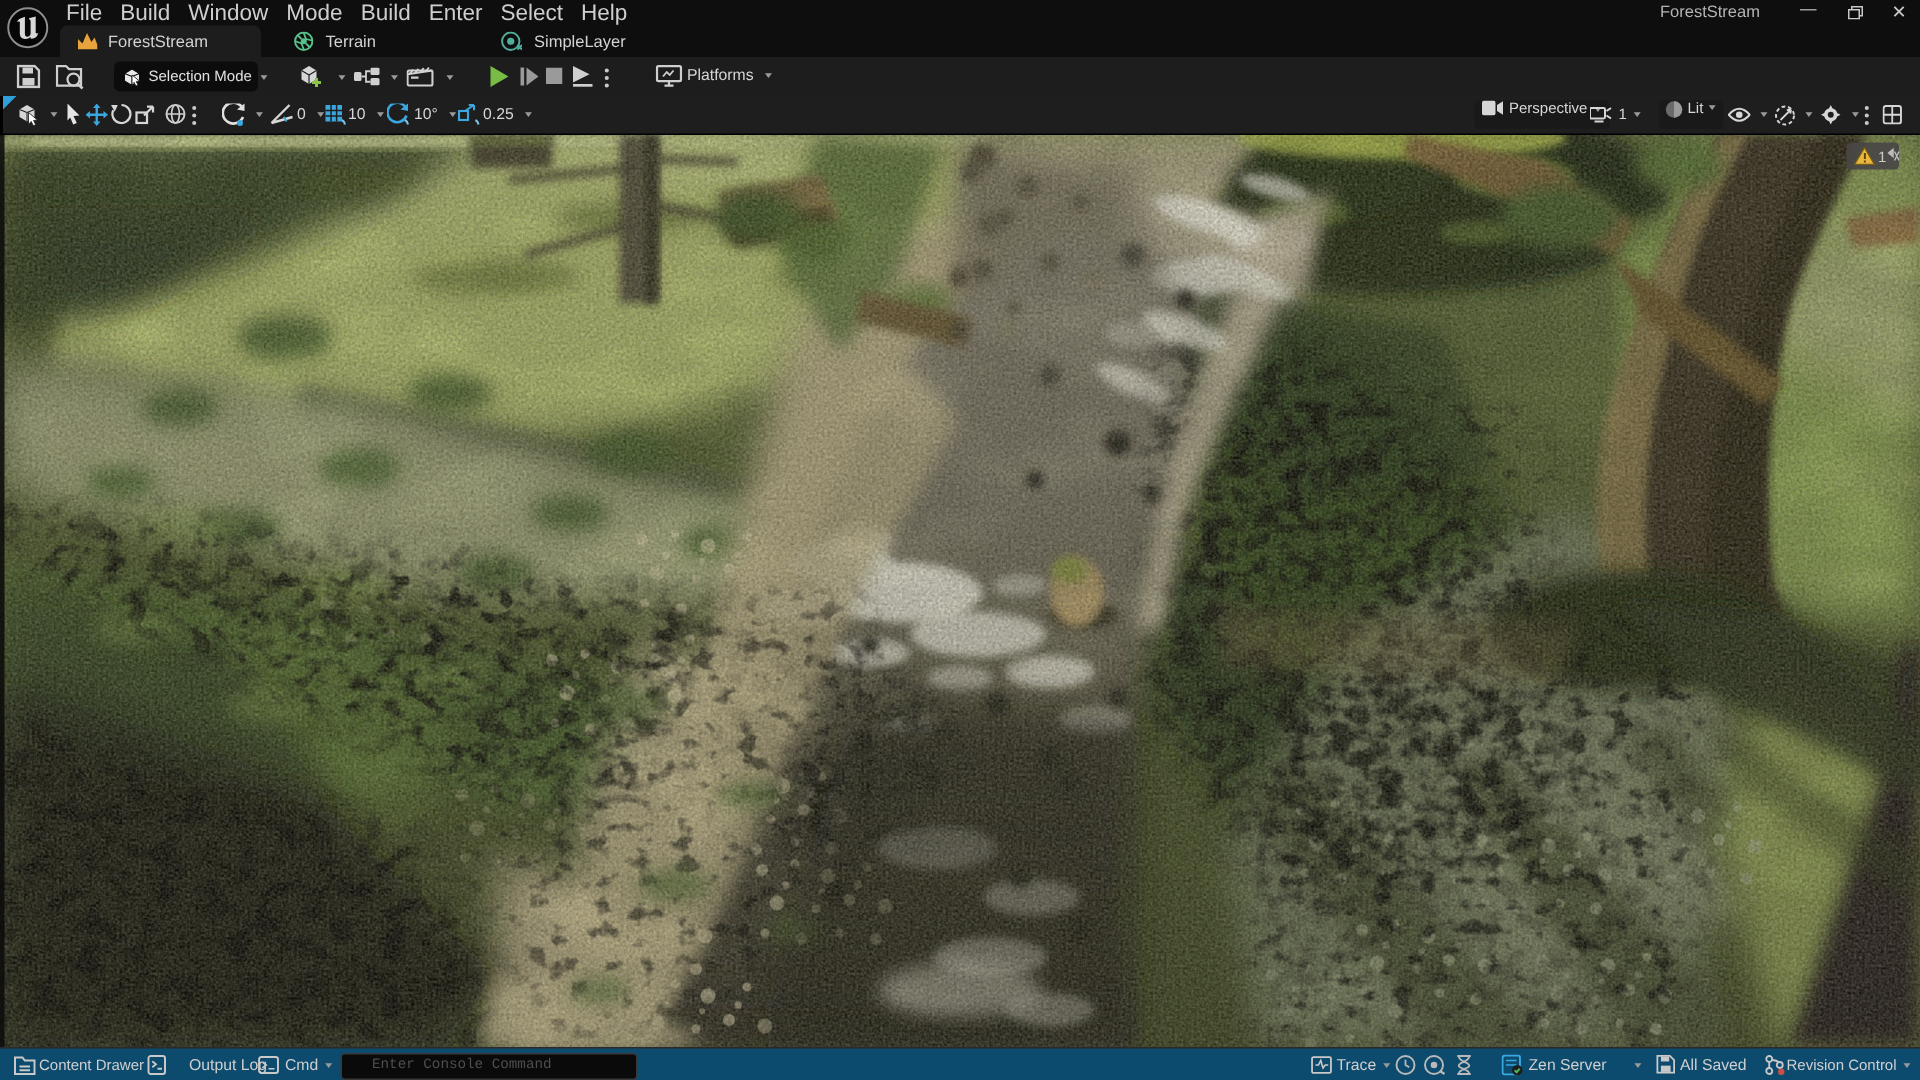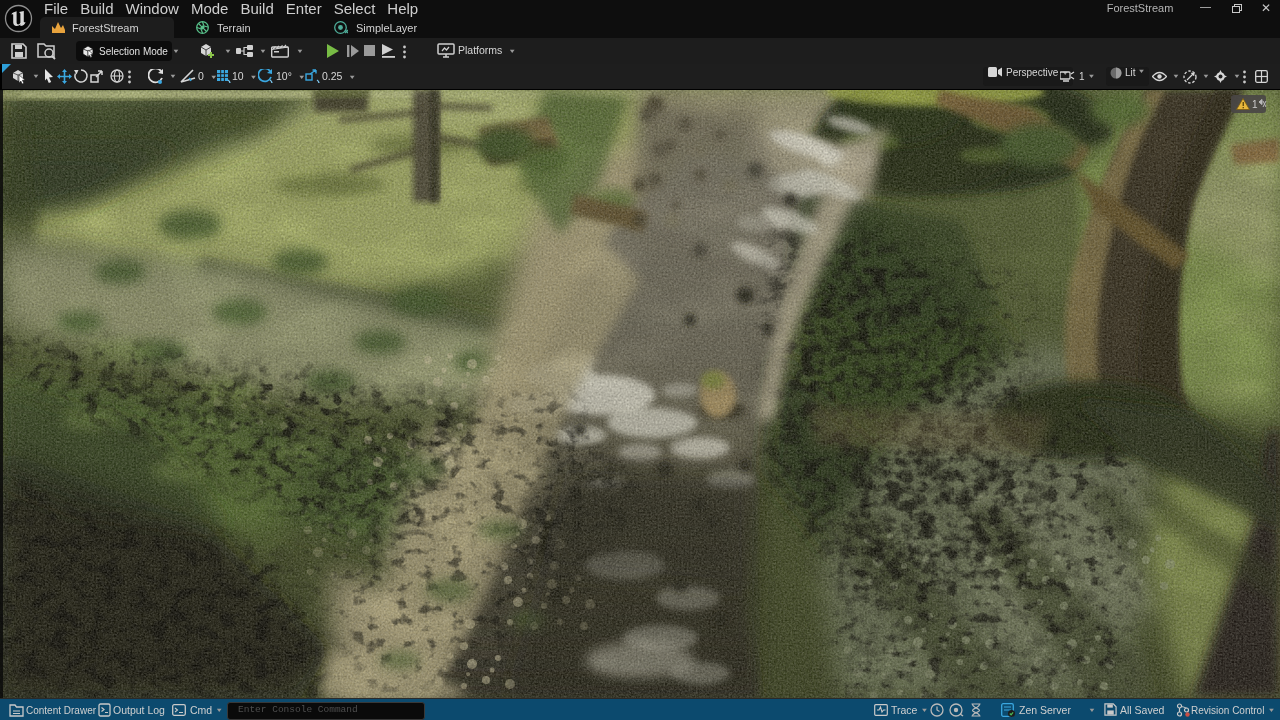--- a/index.html
+++ b/index.html
@@ -14,21 +14,21 @@
   .winbtn { top:0px; height:15px; color:#c8c8c8; font-size:11px; }
   #tabrow { left:38px; top:17px; height:21px; width:1242px; }
   .tab { position:absolute; top:0; height:21px; display:flex; align-items:center; font-size:11px; color:#d2d2d2; }
   #tab1 { left:2px; width:134px; background:#1d1d1d; border-radius:5px 5px 0 0; }
   #toolbar { left:0; top:38px; width:1280px; height:26px; background:#1d1d1d; }
   #vptool { left:2px; top:64px; width:1278px; height:25px; background:#1e1e1e; }
   .chev { display:inline-block; font-size:8px; color:#9a9a9a; transform:scaleY(0.7); margin-left:3px; }
   
   #statusbar { left:0; top:698px; width:1280px; height:22px; background:#0c4a6e; border-top:1px solid #2a2a2a; }
   .sbitem { position:absolute; top:0; height:22px; display:flex; align-items:center; color:#cfcfcf; font-size:10.5px; white-space:nowrap; }
-  #console { left:227px; top:3px; width:198px; height:18px; background:#0a0a0a; border:1px solid #383838; border-radius:3px; color:#4e4e4e; font-family:"Liberation Mono",monospace; font-size:9.5px; line-height:14px; padding-left:10px; }
+  #console { left:227px; top:3px; width:198px; height:18px; background:#0a0a0a; border:1px solid #383838; border-radius:3px; color:#4e4e4e; font-family:"Liberation Mono",monospace; font-size:9.5px; line-height:14px; padding-left:20px; }
   #scene { left:0; top:90px; width:1280px; height:608px; background:#3c4a26; }
 </style>
 </head>
 <body>
   <div id="topzone" class="abs"></div>
 
   <svg class="abs" style="left:4px;top:4px" width="29" height="29" viewBox="0 0 29 29">
     <circle cx="14.5" cy="14.5" r="13.0" fill="#060606" stroke="#8e8e8e" stroke-width="1.3"></circle>
     <path d="M9.2 8.5 L12.6 7.2 L12.6 18.5 Q12.6 20.5 14.2 20.5 Q15.6 20.5 16.4 18.8 L16.4 9.6 Q15.8 9.2 15.2 8.1 L19.8 7.0 L19.8 18.0 Q20.6 18.6 21.6 18.0 Q20.4 21.9 16.4 21.9 L16.4 20.6 Q14.9 22.1 12.6 22.0 Q9.4 21.8 9.2 18.5 L9.2 10.5 Q8.4 10.0 7.4 10.6 Q7.8 9.2 9.2 8.5 Z" fill="#d8d8d8"></path>
   </svg>
@@ -612,21 +612,21 @@
   <div id="statusbar" class="abs">
     <svg class="abs" style="left:9px;top:5px" width="15" height="13" viewBox="0 0 15 13">
       <path d="M1,1 h5 l1.5,2 h6.5 v9 h-13 z" fill="none" stroke="#c9c9c9" stroke-width="1.3"></path>
       <path d="M4,7 h7 m-7,2.5 h7" stroke="#c9c9c9" stroke-width="1.2"></path>
     </svg>
     <div class="sbitem" style="left:26px;font-size:10px">Content Drawer</div>
     <svg class="abs" style="left:98px;top:4px" width="13" height="14" viewBox="0 0 13 14">
       <rect x="1" y="1" width="11" height="12" rx="1.5" fill="none" stroke="#c9c9c9" stroke-width="1.3"></rect>
       <path d="M3.5,4.5 l2.5,2 -2.5,2 M7,9.5 h3" stroke="#c9c9c9" stroke-width="1.2" fill="none"></path>
     </svg>
-    <div class="sbitem" style="left:113px">Output Log</div>
+    <div class="sbitem" style="left:126px">Output Log</div>
     <svg class="abs" style="left:172px;top:5px" width="14" height="12" viewBox="0 0 14 12">
       <rect x="0.7" y="0.7" width="12.6" height="10.6" rx="1.5" fill="none" stroke="#c9c9c9" stroke-width="1.3"></rect>
       <path d="M3,4 l2.5,2 -2.5,2 M7,8.5 h4" stroke="#c9c9c9" stroke-width="1.1" fill="none"></path>
     </svg>
     <div class="sbitem" style="left:190px">Cmd <span class="chev">▼</span></div>
     <div id="console" class="abs">Enter Console Command</div>
     <svg class="abs" style="left:874px;top:5px" width="14" height="12" viewBox="0 0 14 12">
       <rect x="0.7" y="0.7" width="12.6" height="10.6" rx="1" fill="none" stroke="#c9c9c9" stroke-width="1.2"></rect>
       <path d="M3,6 h2 l1.5,-3 1.5,5 1.5,-2 h2" stroke="#c9c9c9" stroke-width="1.1" fill="none"></path>
     </svg>

